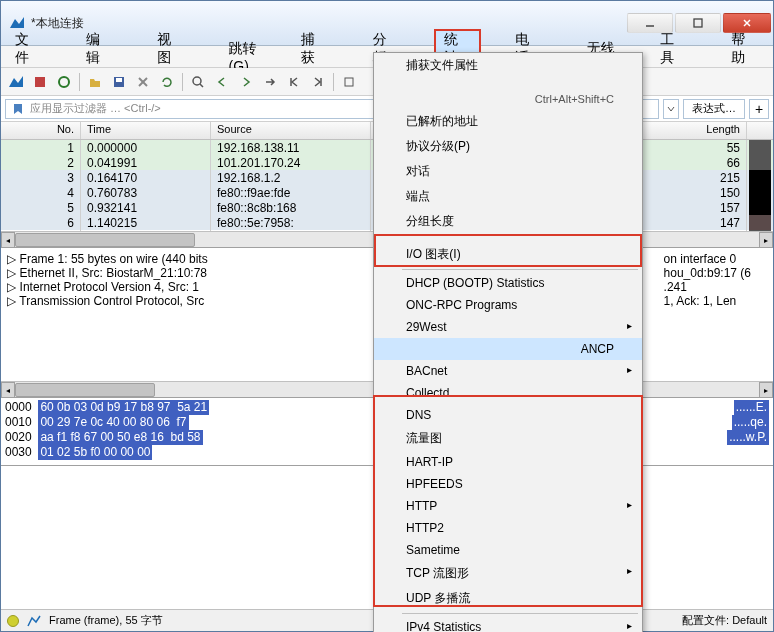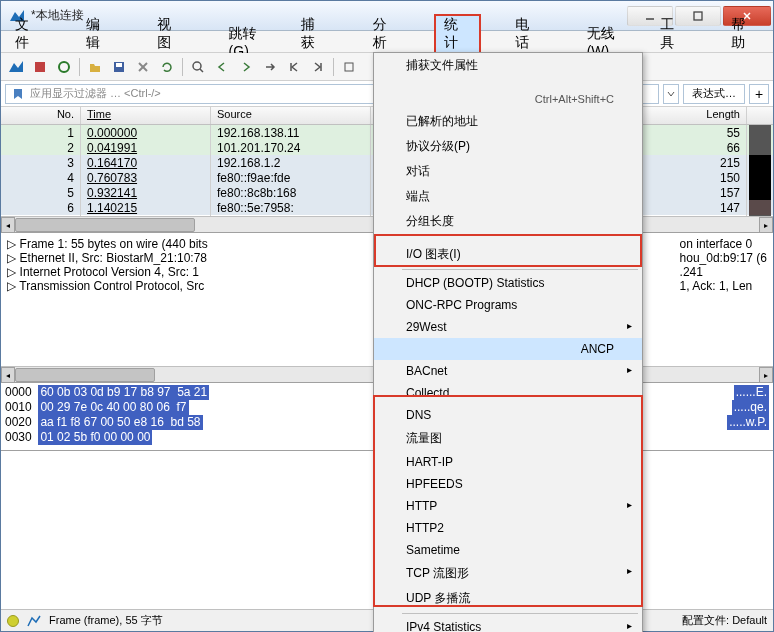--- a/index.html
+++ b/index.html
@@ -1,18 +1,18 @@
 <!DOCTYPE html>
 <html><head>
 <meta charset="utf-8">
 <style>
 * { margin: 0; padding: 0; box-sizing: border-box; font-family: "Microsoft YaHei", Tahoma, sans-serif; }
 body { background: #fff; width: 774px; height: 632px; overflow: hidden; position: relative; }
 .window { width: 774px; height: 632px; border: 1px solid #5a7aa0; background: #fff; display: flex; flex-direction: column; }
-.titlebar { height: 30px; background: linear-gradient(to bottom, #f5f9ff, #d8e5f5); display: flex; align-items: center; justify-content: space-between; border-bottom: 1px solid #a8b8c8; }
+.titlebar { height: 45px; background: linear-gradient(to bottom, #f5f9ff, #d8e5f5); display: flex; align-items: center; justify-content: space-between; border-bottom: 1px solid #a8b8c8; }
 .titlebar-left { display: flex; align-items: center; gap: 6px; padding-left: 8px; }
 .shark-icon { width: 16px; height: 16px; }
 .title { font-size: 12px; color: #222; }
 .titlebar-btns { display: flex; }
 .tb-btn { width: 46px; height: 20px; display: flex; align-items: center; justify-content: center; border: 1px solid rgba(0,0,0,0.1); margin-right: 2px; border-radius: 2px; background: linear-gradient(#f8f8f8,#e2e2e2); }
 .tb-close { background: linear-gradient(#e76a5a,#c9402c); width: 48px; }
 .tb-btn svg { width: 12px; height: 12px; }
 .menubar { height: 22px; background: #f5f5f5; display: flex; align-items: center; padding: 1px 4px; font-size: 14px; border-bottom: 1px solid #d0d0d0; gap: 24px; }
 .menu-item { padding: 2px 10px; cursor: default; }
 .menu-item.active { background: #cde6ff; border: 2px solid #d93a2a; padding: 0 8px; }
@@ -21,21 +21,21 @@
 .tool-sep { width: 1px; height: 18px; background: #c0c0c0; margin: 0 2px; }
 .filterbar { height: 26px; display: flex; align-items: center; padding: 0 4px; gap: 4px; border-bottom: 1px solid #d0d0d0; }
 .filter-input { flex: 1; height: 20px; border: 1px solid #b0c4d8; padding: 0 6px; font-size: 11px; color: #888; display: flex; align-items: center; gap: 6px; }
 .filter-arrow { width: 16px; height: 20px; border: 1px solid #b0c4d8; display: flex; align-items: center; justify-content: center; }
 .expr-btn { height: 20px; padding: 0 8px; border: 1px solid #b0c4d8; font-size: 11px; display: flex; align-items: center; }
 .plus-btn { width: 20px; height: 20px; border: 1px solid #b0c4d8; display: flex; align-items: center; justify-content: center; font-size: 14px; }
 .packets { flex: 0 0 126px; overflow: hidden; position: relative; border-bottom: 1px solid #a0a0a0; }
 .packets-header { height: 18px; background: linear-gradient(#fafafa,#e8e8e8); display: flex; font-size: 11px; border-bottom: 1px solid #c0c0c0; }
 .col { padding: 1px 6px; border-right: 1px solid #d0d0d0; }
 .col-no { width: 80px; text-align: right; }
-.col-time { width: 130px; text-decoration: underline; }
+.col-time { width: 130px; }
 .col-src { width: 160px; }
 .col-proto { width: 58px; }
 .col-len { width: 60px; text-align: right; }
 .packets-body { font-family: "Courier New", monospace; font-size: 12px; }
 .row { display: flex; height: 15px; white-space: pre; }
 .row.green { background: #dff0e0; }
 .row.blue { background: #e0e8f0; }
 .colorbar { position: absolute; right: 2px; top: 18px; width: 22px; }
 .colorbar div { height: 15px; margin-bottom: 0; }
 .cb-gray { background: #555; }
@@ -239,21 +239,21 @@
       <div class="hscroll-thumb"></div>
       <div class="hscroll-btn" style="right:0">▸</div>
     </div>
   </div>
 
   <div class="details">
     <div class="det-line">▷ Frame 1: 55 bytes on wire (440 bits</div>
     <div class="det-line">▷ Ethernet II, Src: BiostarM_21:10:78</div>
     <div class="det-line">▷ Internet Protocol Version 4, Src: 1</div>
     <div class="det-line">▷ Transmission Control Protocol, Src </div>
-    <div style="position:absolute;right:6px;top:4px;font-family:'Courier New',monospace">
+    <div style="position:absolute;right:22px;top:4px;font-family:'Courier New',monospace">
       <div class="det-line">on interface 0</div>
       <div class="det-line">hou_0d:b9:17 (6</div>
       <div class="det-line">.241</div>
       <div class="det-line">1, Ack: 1, Len</div>
     </div>
     <div class="hscroll" style="position:absolute;bottom:0;left:0;right:0">
       <div class="hscroll-btn" style="left:0">◂</div>
       <div class="hscroll-thumb" style="width:140px"></div>
       <div class="hscroll-btn" style="right:0">▸</div>
     </div>

